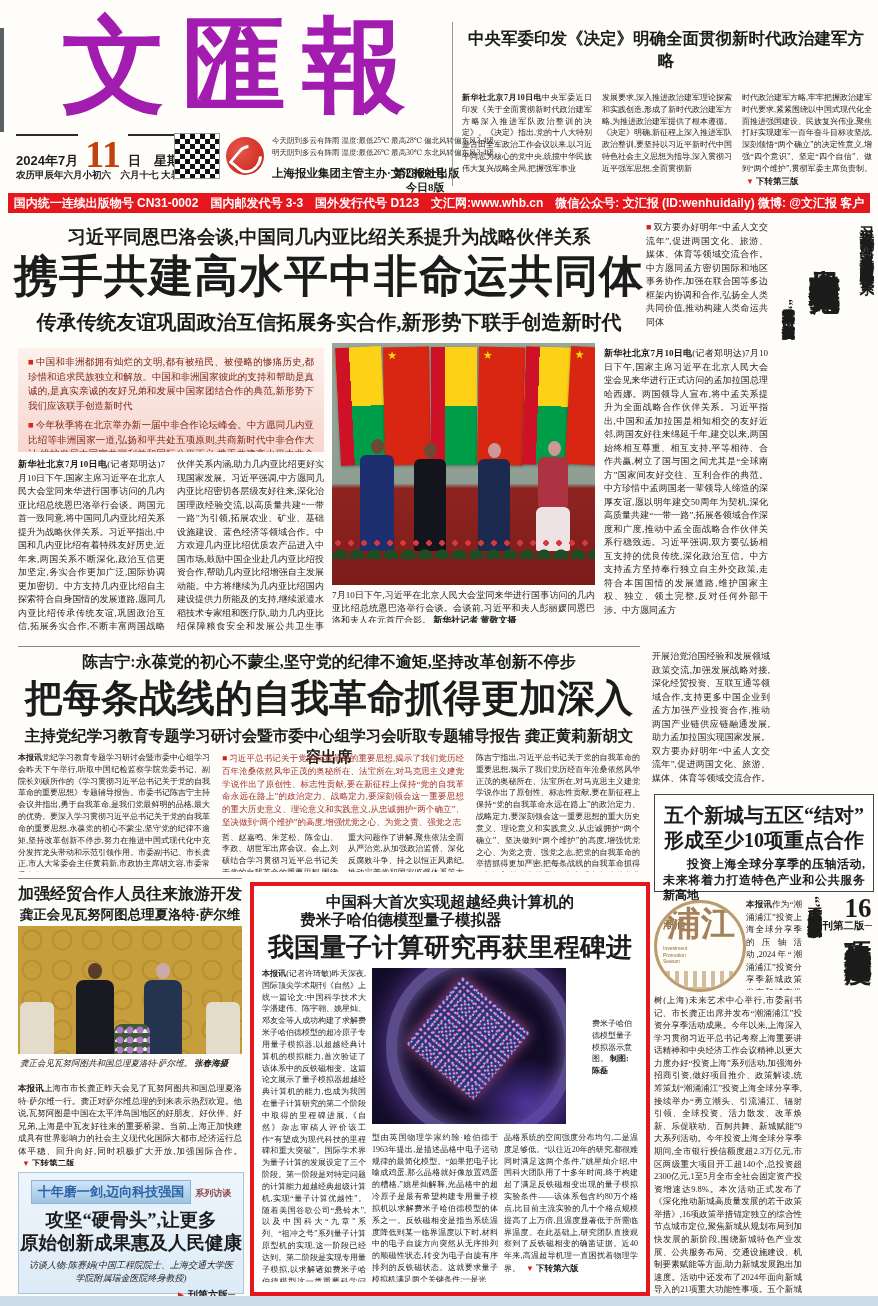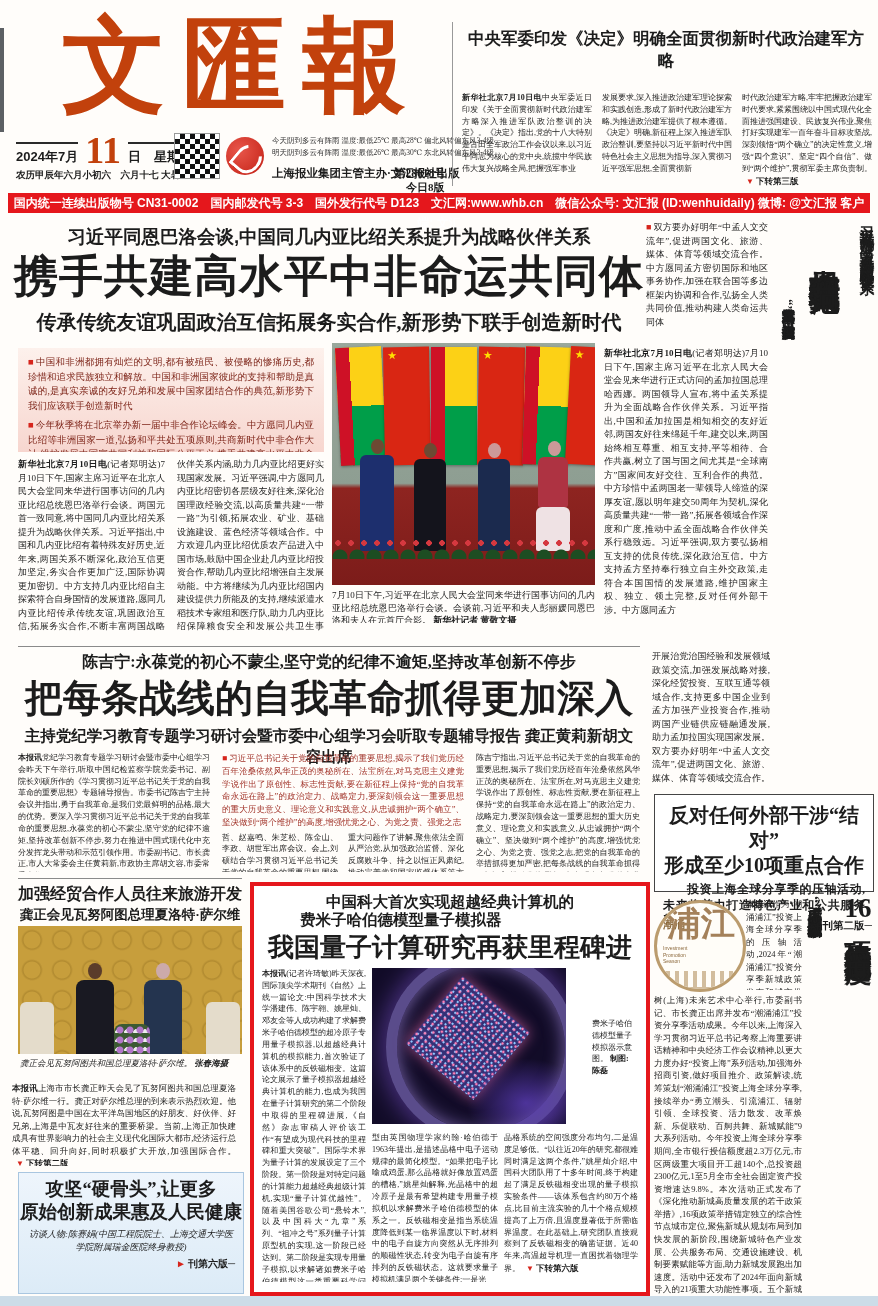--- a/index.html
+++ b/index.html
@@ -13,23 +13,23 @@
   .lead-b{font-weight:bold;}
   .jump{white-space:nowrap;font-weight:bold;font-size:8.5px;}
   .tri{color:#d6251c;font-size:8px;margin:0 2px 0 4px;}
   .refline{font-size:10.5px;font-weight:bold;text-align:right;margin-top:35px;}
   .refarrow{color:#d6251c;margin-right:2px;}
   .vrl{writing-mode:vertical-rl;}
   .hl{border-top:1px solid #8a8a8a;height:0;}
   .center{text-align:center;}
   .clip{overflow:hidden;}
   
-  #nameplate{font-size:104px;font-weight:bold;color:#c2410c;letter-spacing:16px;line-height:1.15;}
+  #nameplate{font-size:104px;font-weight:bold;color:#a21caf;letter-spacing:16px;line-height:1.15;}
   .dateline{display:flex;align-items:flex-end;}
-  .dl-seg{font-size:13px;font-weight:bold;border-top:2px solid #2a2a2a;padding-top:4px;}
+  .dl-seg{font-size:13px;font-weight:bold;border-top:2px solid #2a2a2a;padding-top:16px;}
   .dl-day{font-size:38px;font-weight:bold;color:#c2410c;line-height:.85;margin:0 7px;}
   #qr{background:
       conic-gradient(#111 25%,#fff 0 50%,#111 0 75%,#fff 0) 0 0/10px 10px;
       outline:1px solid #999;}
   #logo-flame{border-radius:50%;background:radial-gradient(circle at 35% 35%,#e8564a,#c21f14);}
   #logo-flame:after{content:"";position:absolute;left:9px;top:7px;width:20px;height:24px;
       border-radius:50% 50% 50% 0;border:3px solid #fff;border-top-color:transparent;transform:rotate(40deg);}
   .tiny{font-size:7.5px;line-height:1.55;color:#333;}
   #issn-bar{background:#e5171c;color:#fff;font-weight:bold;font-size:12px;line-height:20px;text-align:center;}
   
@@ -223,21 +223,21 @@
     
   </div>
 
   <div class="abs bt clip" style="left:652px;top:650px;width:118px;height:136px;">
     <span>开展治党治国经验和发展领域政策交流,加强发展战略对接,深化经贸投资、互联互通等领域合作,支持更多中国企业到孟方加强产业投资合作,推动两国产业链供应链融通发展,助力孟加拉国实现国家发展。双方要办好明年“中孟人文交流年”,促进两国文化、旅游、媒体、体育等领域交流合作。中方愿同孟方密切国际和地区事务协作,加强在联合国等多边框架内协调和合作,弘扬全人类共同价值,推动构建人类命运共同体。</span>
     
   </div>
 
   <div id="newtowns-box" class="abs" style="left:654px;top:794px;width:202px;height:82px;">
     <div class="serif center" style="font-size:20px;font-weight:bold;line-height:1.25;">
-      <div>反对任何外部干涉“结对”</div>
+      <div>五个新城与五区“结对”</div>
       <div>形成至少10项重点合作</div>
     </div>
     <div class="serif" style="font-size:12px;font-weight:bold;line-height:1.3;margin-top:4px;text-align:justify;text-indent:2em;">投资上海全球分享季的压轴活动,未来将着力打造特色产业和公共服务新高地</div>
   </div>
   <div class="abs refline" style="left:654px;top:884px;width:218px;">
     <span class="refarrow">►</span><span>刊第二版</span>─
   </div>
 
   <div class="abs hl" style="left:18px;top:878px;width:224px;"></div>
   <div class="abs sans center kicker-sans" style="left:18px;top:884px;width:224px;font-size:16px;">加强经贸合作人员往来旅游开发</div>
@@ -253,26 +253,29 @@
     </div>
     <div class="suit" style="left:126px;">
       <div class="head" style="background:#caa;"></div>
         <div class="torso" style="width:38px;height:74px;background:#24344f;"></div>
     </div>
     <div class="bouquet"></div>
   </div>
   <div class="abs capt caption-kai clip center" style="left:20px;top:1058px;width:220px;height:22px;font-size:8.5px;">
     <span>龚正会见瓦努阿图共和国总理夏洛特·萨尔维。</span> <b>张春海摄</b>
   </div>
-  <div class="abs bt8 clip" style="left:12px;top:1082px;width:224px;height:84px;font-size:8.5px;">
+  <div class="abs bt8 clip" style="left:18px;top:1082px;width:224px;height:84px;font-size:8.5px;">
     <span class="lead-b">本报讯</span><span>上海市市长龚正昨天会见了瓦努阿图共和国总理夏洛特·萨尔维一行。龚正对萨尔维总理的到来表示热烈欢迎。他说,瓦努阿图是中国在太平洋岛国地区的好朋友、好伙伴、好兄弟,上海是中瓦友好往来的重要桥梁。当前,上海正加快建成具有世界影响力的社会主义现代化国际大都市,经济运行总体平稳、回升向好,同时积极扩大开放,加强国际合作。</span>
     <span class="jump"><span class="tri">▼</span><span>下转第二版</span></span>
   </div>
 
   <div id="interview-box" class="abs" style="left:18px;top:1172px;width:224px;height:120px;">
+    <div style="text-align:center;margin-top:7px;">
+      <span id="interview-banner" class="sans">十年磨一剑,迈向科技强国</span><span id="interview-tag" class="sans">系列访谈</span>
+    </div>
     <div class="serif center" style="font-size:18.5px;font-weight:bold;line-height:1.25;margin-top:5px;">
       <div>攻坚“硬骨头”,让更多</div>
       <div>原始创新成果惠及人民健康</div>
     </div>
     <div class="caption-kai center" style="font-size:9px;line-height:1.45;margin:4px 10px 0;">访谈人物:陈赛娟(中国工程院院士、上海交通大学医学院附属瑞金医院终身教授)</div>
     <div class="refline" style="margin:3px 8px 0;font-size:10px;">
       <span class="refarrow">►</span><span>刊第六版</span>─
     </div>
   </div>
 

